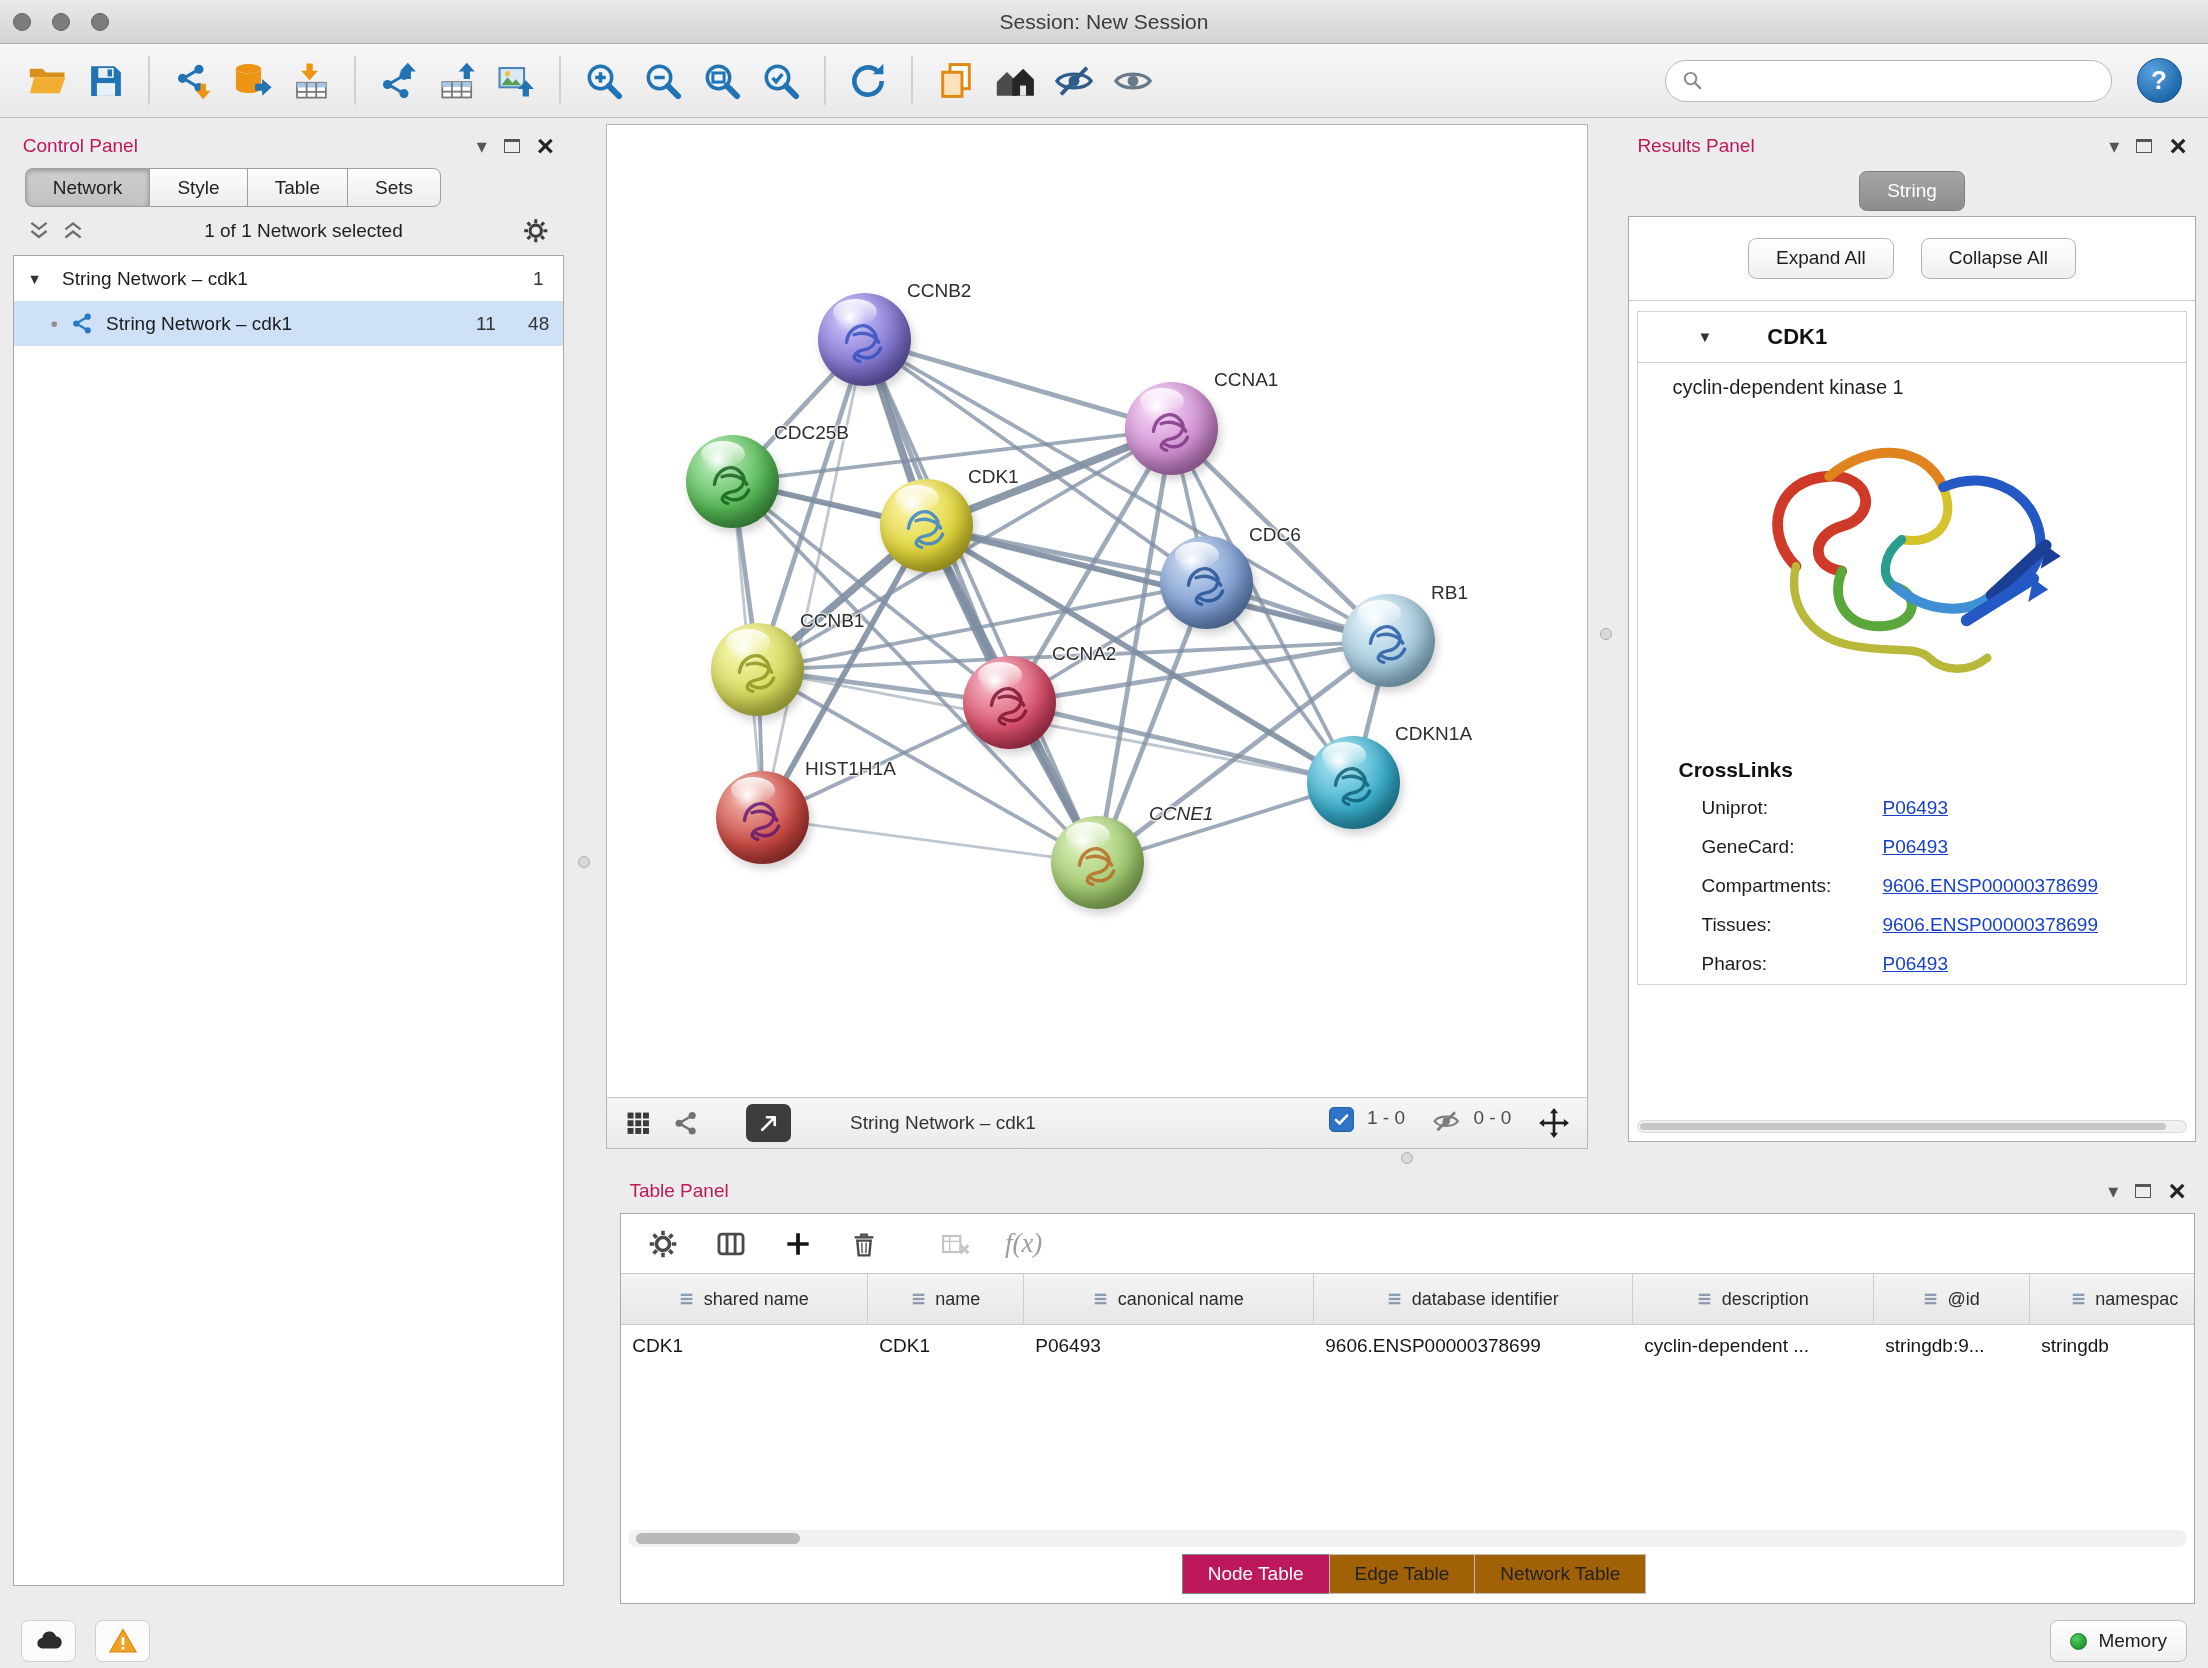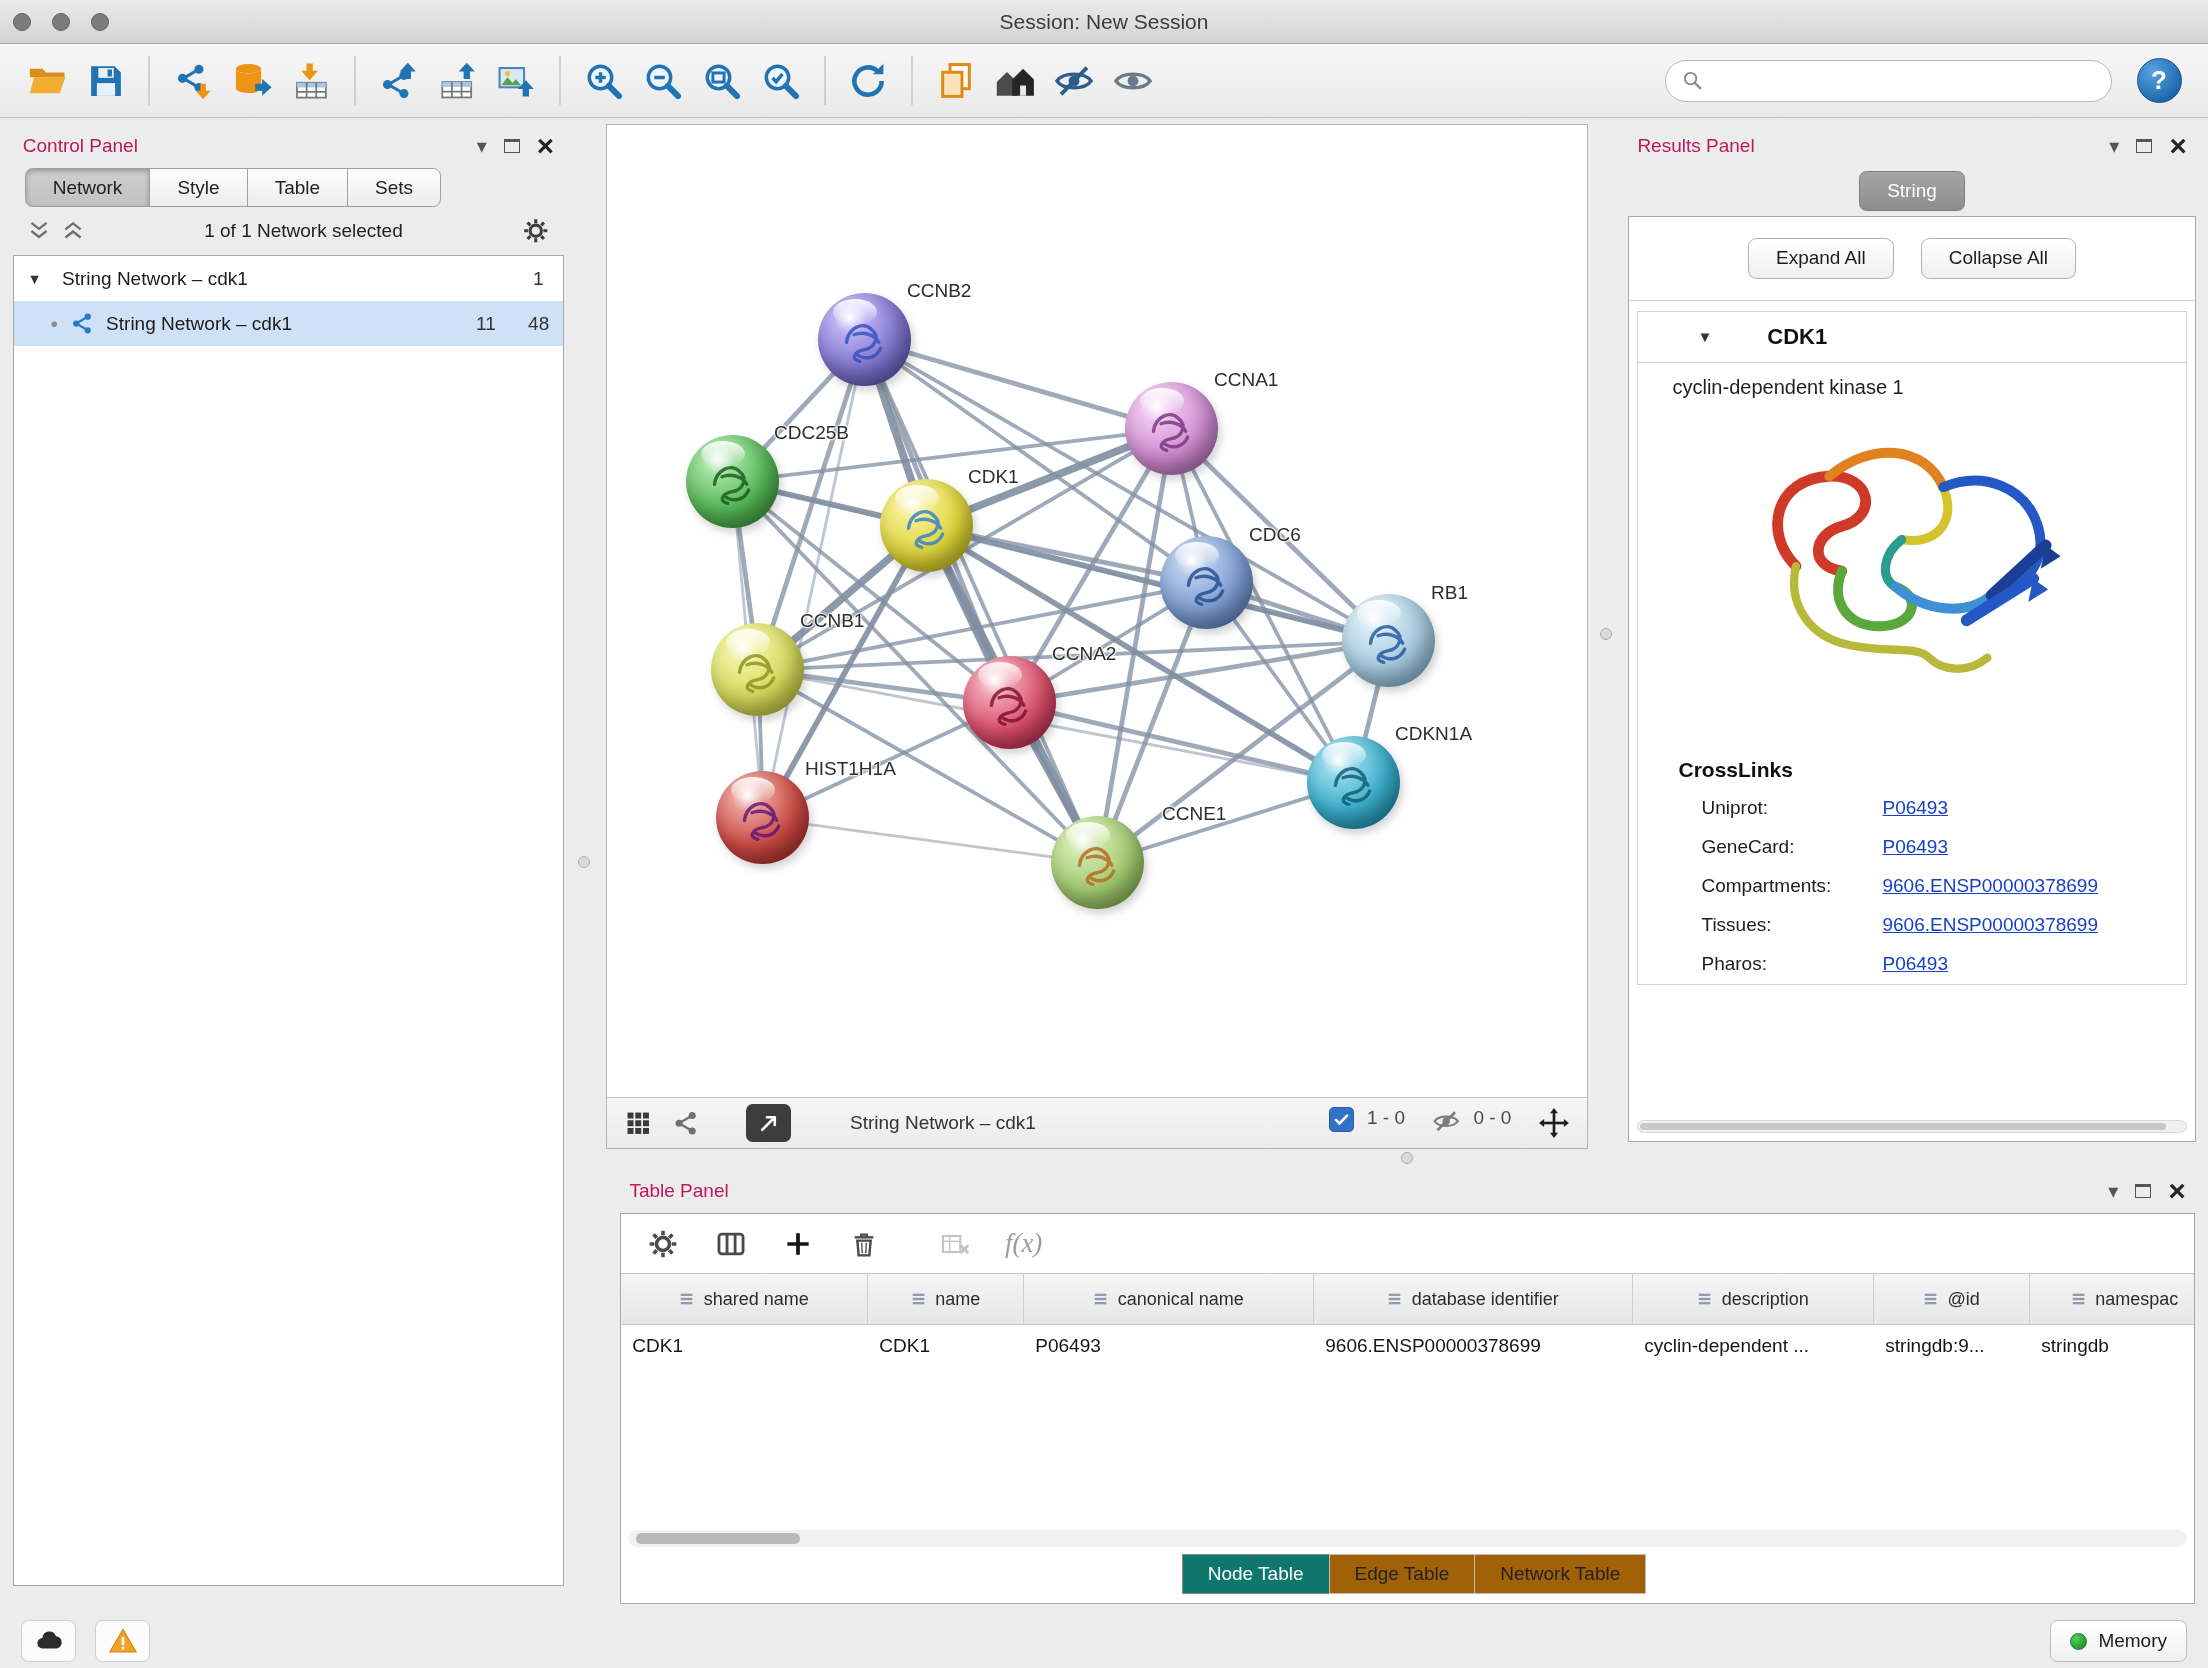--- a/index.html
+++ b/index.html
@@ -152,21 +152,21 @@
   .fx { font-family:"Liberation Serif", serif; font-style:italic; font-size:27px; color:#9c9c9c; }
   .tbl-head { display:flex; height:52px; background:linear-gradient(#f4f4f4,#e7e7e7); border-top:1px solid #c9c9c9; border-bottom:1px solid #c9c9c9; overflow:hidden; }
   .th-cell { display:flex; align-items:center; justify-content:center; gap:8.6px; border-right:1px solid #cdcdcd; font-size:18px; color:#2c2c2c; flex:0 0 auto; cursor:pointer; overflow:hidden; white-space:nowrap; }
   .tbl-body { flex:1; overflow:hidden; }
   .t-row { display:flex; height:42px; align-items:center; cursor:pointer; }
   .t-cell { padding-left:11.4px; font-size:19px; color:#161616; flex:0 0 auto; white-space:nowrap; overflow:hidden; }
   .tbl-scroll { height:17px; margin:0 7.6px 1.9px; background:#f1f1f1; border-radius:8.6px; position:relative; }
   .tbl-scroll .thumb { position:absolute; left:7.6px; top:2.9px; width:164px; height:11.4px; background:#b9b9b9; border-radius:5.7px; cursor:pointer; }
   .tbl-tabs { display:flex; justify-content:center; padding:5.7px 0 9.5px; }
   .tbl-tab { font-size:19px; padding:7.6px 25px; border:1px solid #bdbdbd; background:#a16207; color:#222; margin-right:-1px; cursor:pointer; }
-  .tbl-tab.active { background:#0f766e; color:#fff; border-color:#8a8a8a;margin-left:12px; }
+  .tbl-tab.active { background:#be185d; color:#fff; border-color:#8a8a8a;margin-left:12px; }
 
   
   .statusbar { position:absolute; left:0; bottom:0; width:100%; height:54px; display:flex; align-items:center; padding:0 21px; gap:19px; }
   .st-btn { width:55px; height:42px; background:#fbfbfb; border:1px solid #cfcfcf; border-radius:7.6px; display:flex; align-items:center; justify-content:center; cursor:pointer; }
   .memory-btn {
     margin-left:auto; height:42px; display:flex; align-items:center; gap:11.4px; padding:0 19px; cursor:pointer;
     background:linear-gradient(#ffffff,#f0f0f0); border:1px solid #bdbdbd; border-radius:7.6px; font-size:19px; color:#1c1c1c;
   }
   .mem-dot { width:17px; height:17px; border-radius:50%; background:radial-gradient(circle at 35% 30%, #55ce61, #1f9230 80%); border:1px solid #1a7d29; }
 
@@ -561,21 +561,21 @@
         <div class="node-label" style="left: 198px; top: 633px;">HIST1H1A</div>
         <div class="node" style="left: 491px; top: 738px; background: radial-gradient(circle at 34% 26%, rgb(255, 255, 255) 0%, rgb(204, 230, 168) 18%, rgb(163, 203, 114) 55%, rgb(107, 151, 62) 100%);">
           <svg viewBox="0 0 98 98">
             <g fill="none" stroke="#b9651e" stroke-width="3.6" stroke-linecap="round" opacity="0.8">
               <path d="M30 52 C32 36 48 30 56 38 C66 46 60 58 48 60 C38 62 34 70 44 72"></path>
               <path d="M38 44 C48 40 60 44 64 52"></path>
               <path d="M40 64 C50 72 62 68 66 58"></path>
             </g>
           </svg>
         </div>
-        <div class="node-label" style="left: 555px; top: 678px;">CCNE1</div>
+        <div class="node-label" style="left: 542px; top: 678px; font-style: italic;">CCNE1</div>
       </div>
     <div class="net-bar">
       <span class="nb-icon">
         <svg width="28.5" height="28.5" viewBox="0 0 24 24">
             <g fill="#3a3a3a">
               <rect x="3" y="3" width="5" height="5"></rect>
               <rect x="9.5" y="3" width="5" height="5"></rect>
               <rect x="16" y="3" width="5" height="5"></rect>
               <rect x="3" y="9.5" width="5" height="5"></rect>
               <rect x="9.5" y="9.5" width="5" height="5"></rect>

